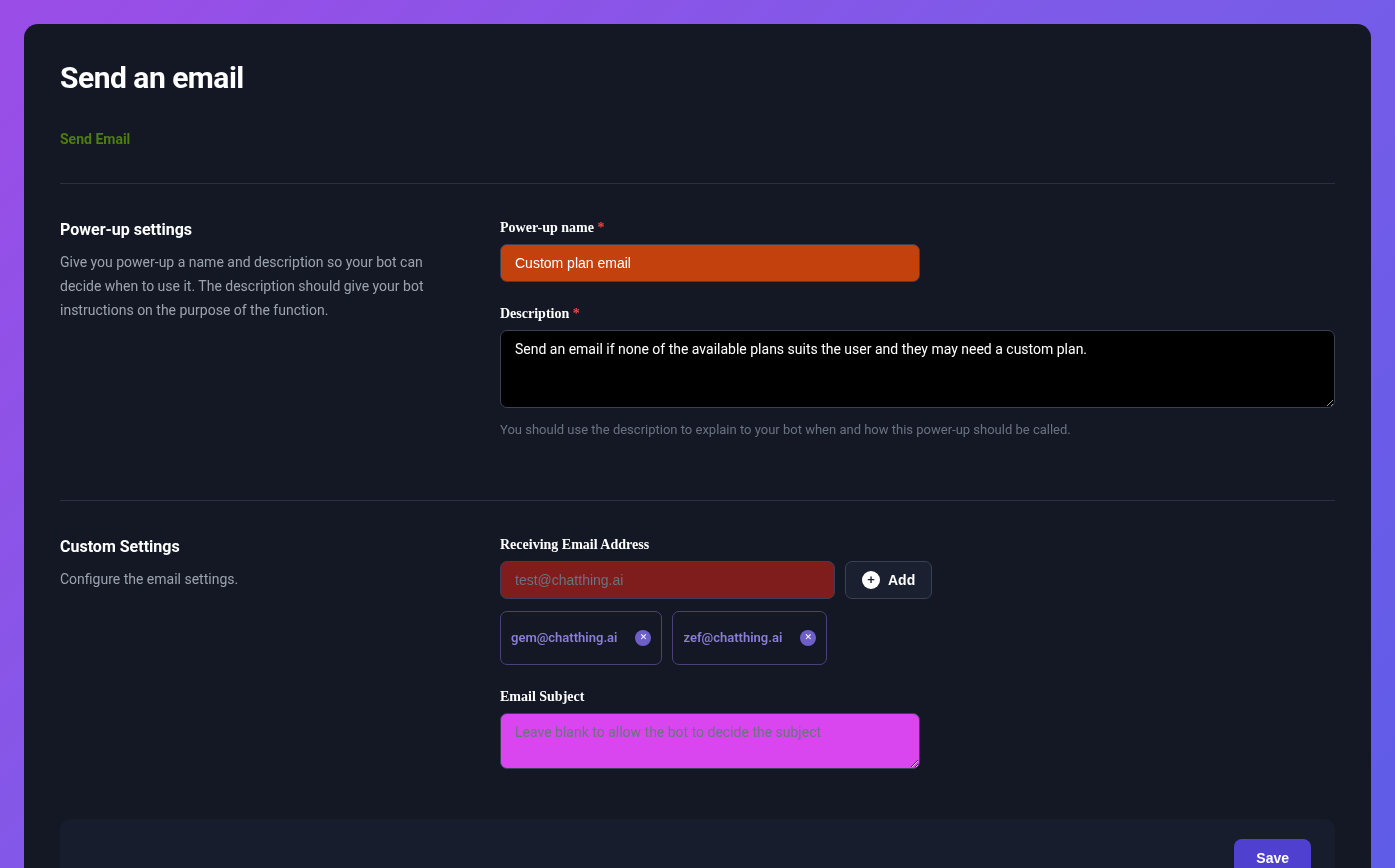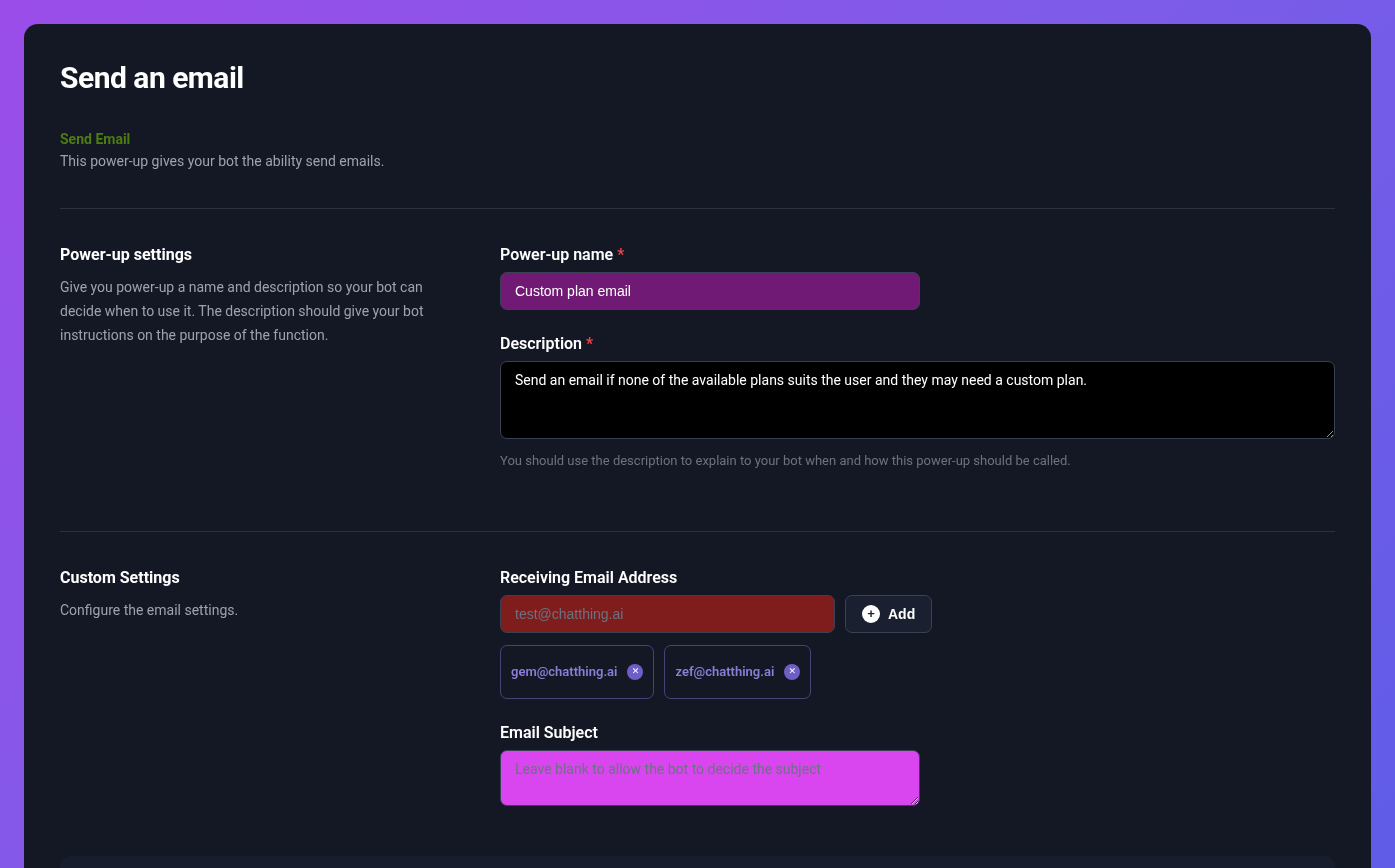--- a/index.html
+++ b/index.html
@@ -62,31 +62,32 @@
       color: #ffffff;
       margin-bottom: 12px;
     }
     .setting-desc {
       font-size: 14px;
       color: #9ca3af;
       line-height: 1.7;
     }
     .field-label {
       display: block;
-      font-size: 16px;
+      font-size: 14px;
       font-weight: 600;
       color: #ffffff;
       margin-bottom: 8px;
+      font-family: Liberation Serif, serif;
     }
     .required {
       color: #ef4444;
     }
     .text-input {
       width: 420px;
-      background: #701a75;
+      background: #c2410c;
       border: 1px solid #3a4155;
       border-radius: 7px;
       padding: 10px 14px;
       font-size: 14px;
       color: #ffffff;
       outline: none;
     }
     .text-input::placeholder {
       color: #6b7280;
     }
@@ -165,21 +166,21 @@
       margin-top: 12px;
       flex-wrap: wrap;
     }
     .chip {
       background: transparent;
       border: 1px solid #4a4179;
       border-radius: 7px;
       padding: 18px 10px;
       display: inline-flex;
       align-items: center;
-      gap: 10px;
+      gap: 18px;
       font-size: 13px;
       font-weight: 600;
       color: #8b7dd8;
       justify-content: center;
     }
     .chip-remove {
       width: 16px;
       height: 16px;
       border-radius: 50%;
       background: #6d5fc7;
@@ -235,21 +236,20 @@
   </style>
 </head>
 <body>
 
 <div class="modal">
   <div class="content-area">
     <h1 class="page-title">Send an email</h1>
 
     <div>
       <div class="section-intro-title">Send Email</div>
-      <div class="section-intro-desc">This power-up gives your bot the ability send emails.</div>
     </div>
 
     <hr class="divider">
 
     <div class="setting-row">
       <div class="setting-left">
         <div class="setting-title">Power-up settings</div>
         <div class="setting-desc">Give you power-up a name and description so your bot can decide when to use it. The description should give your bot instructions on the purpose of the function.</div>
       </div>
       <div class="setting-right">

